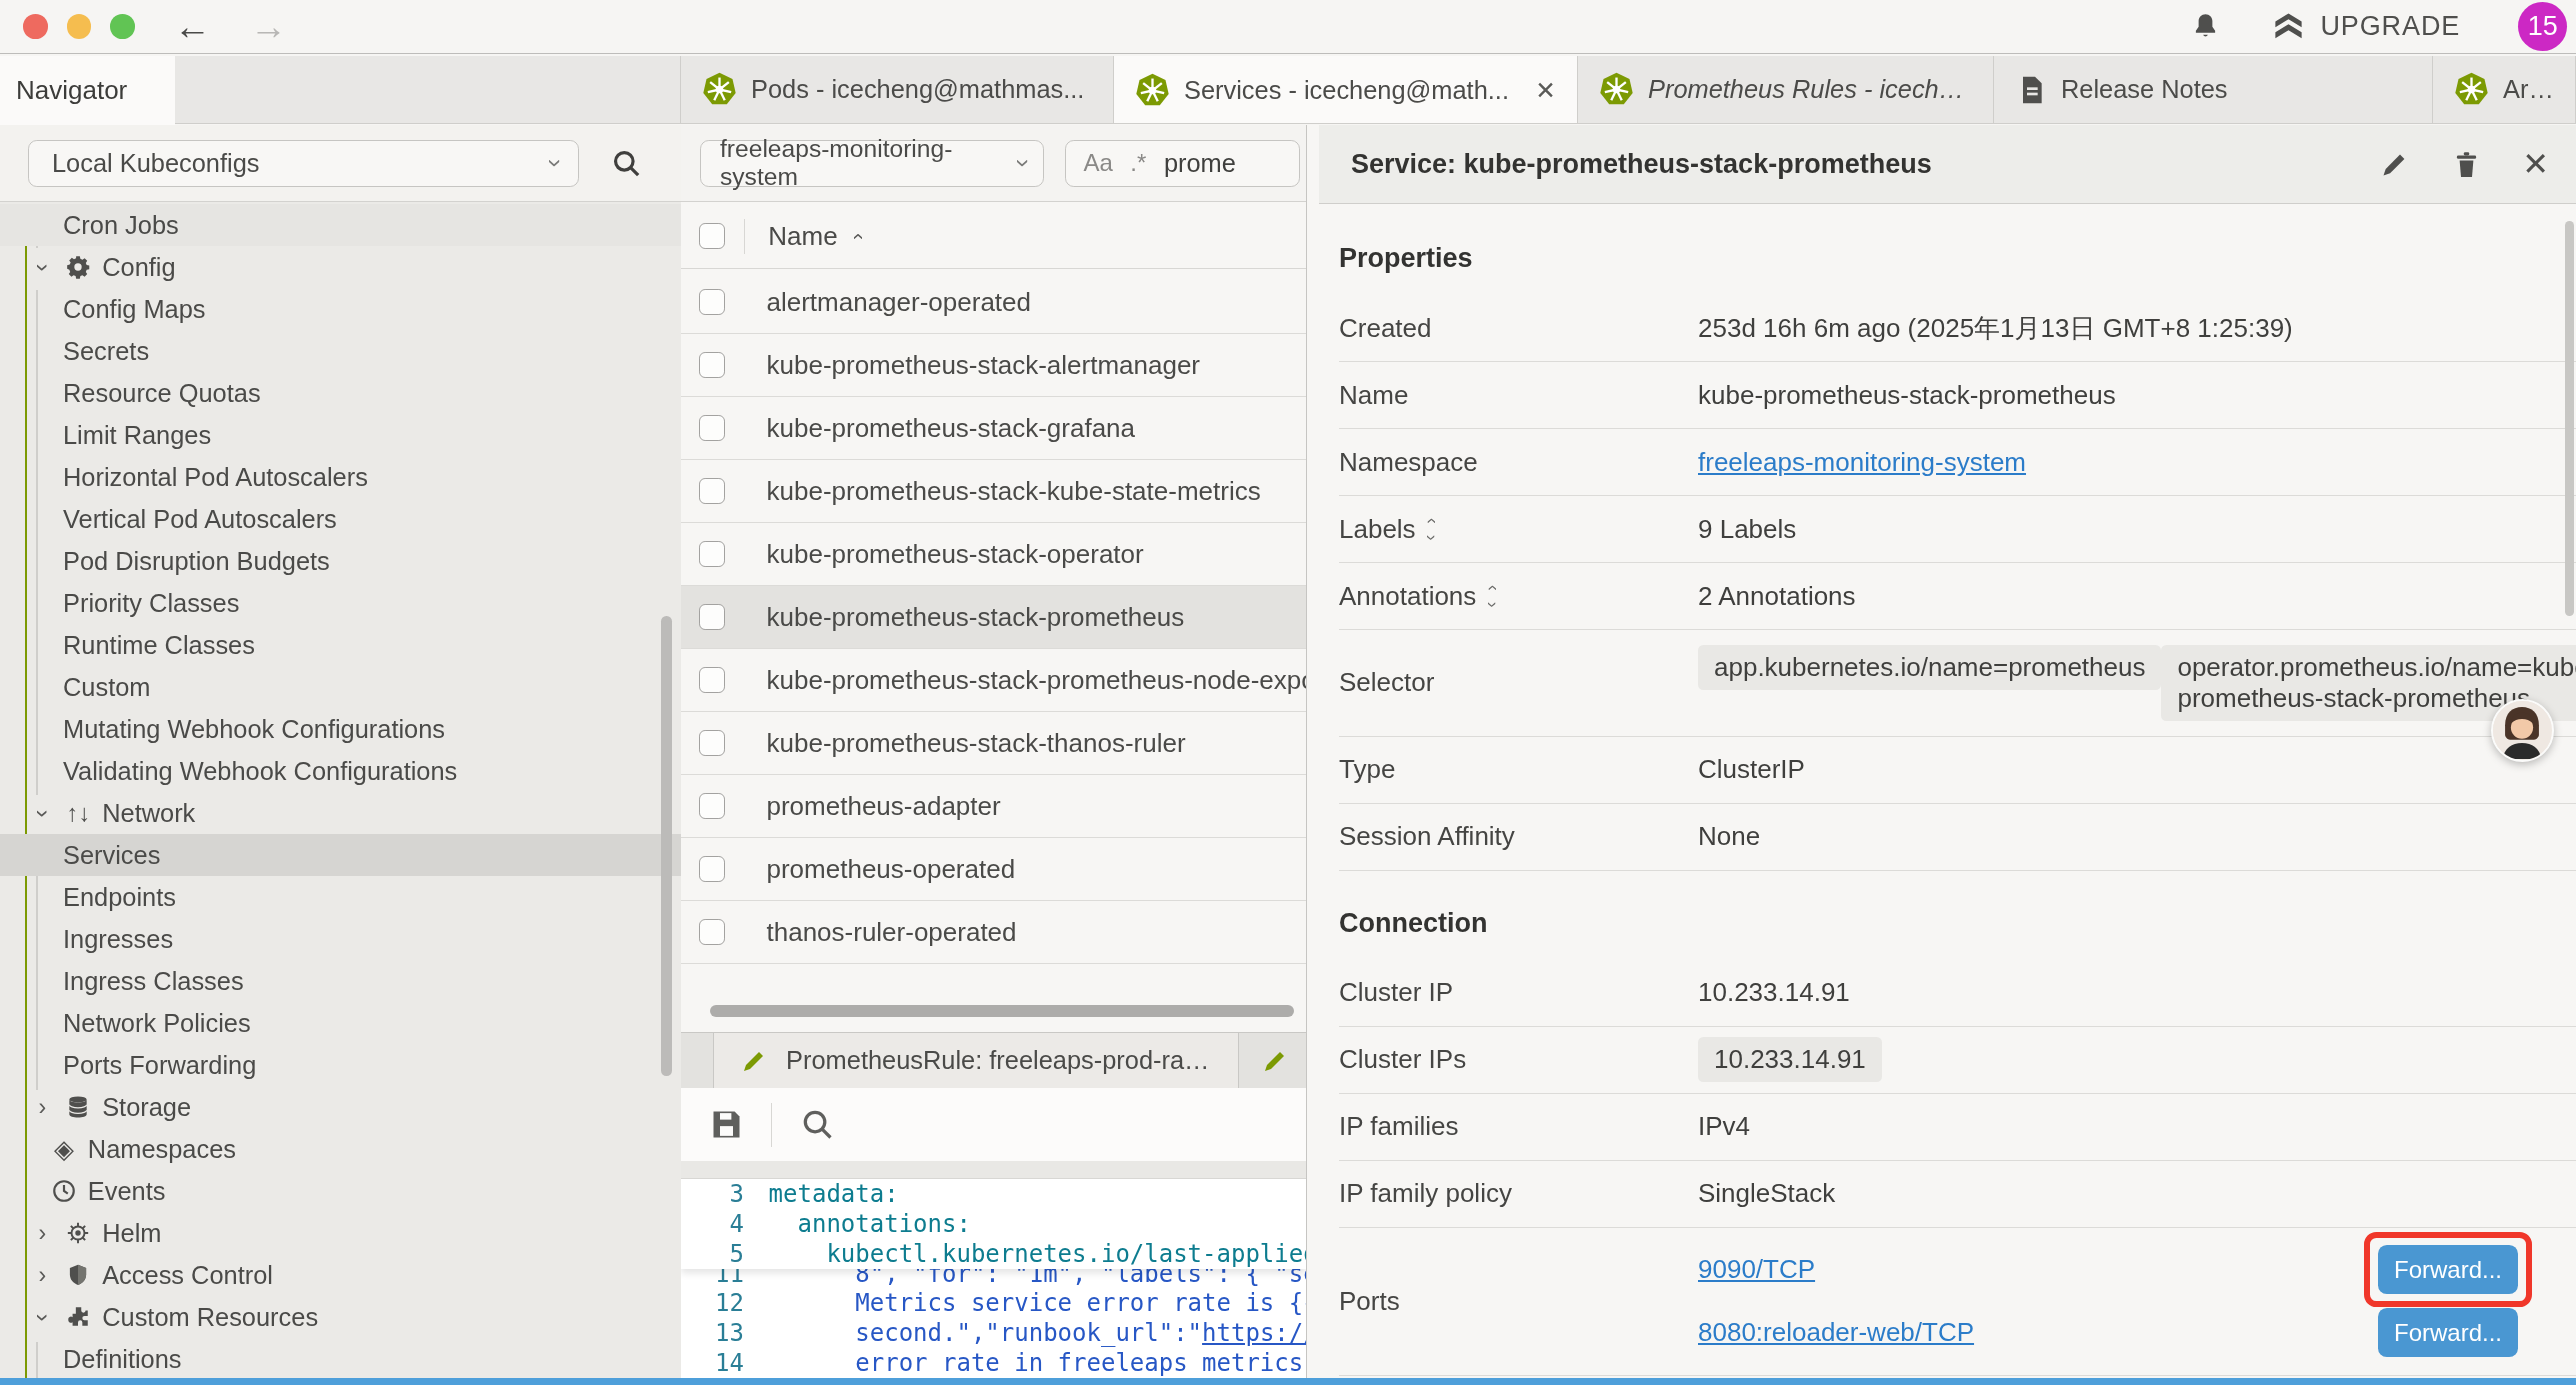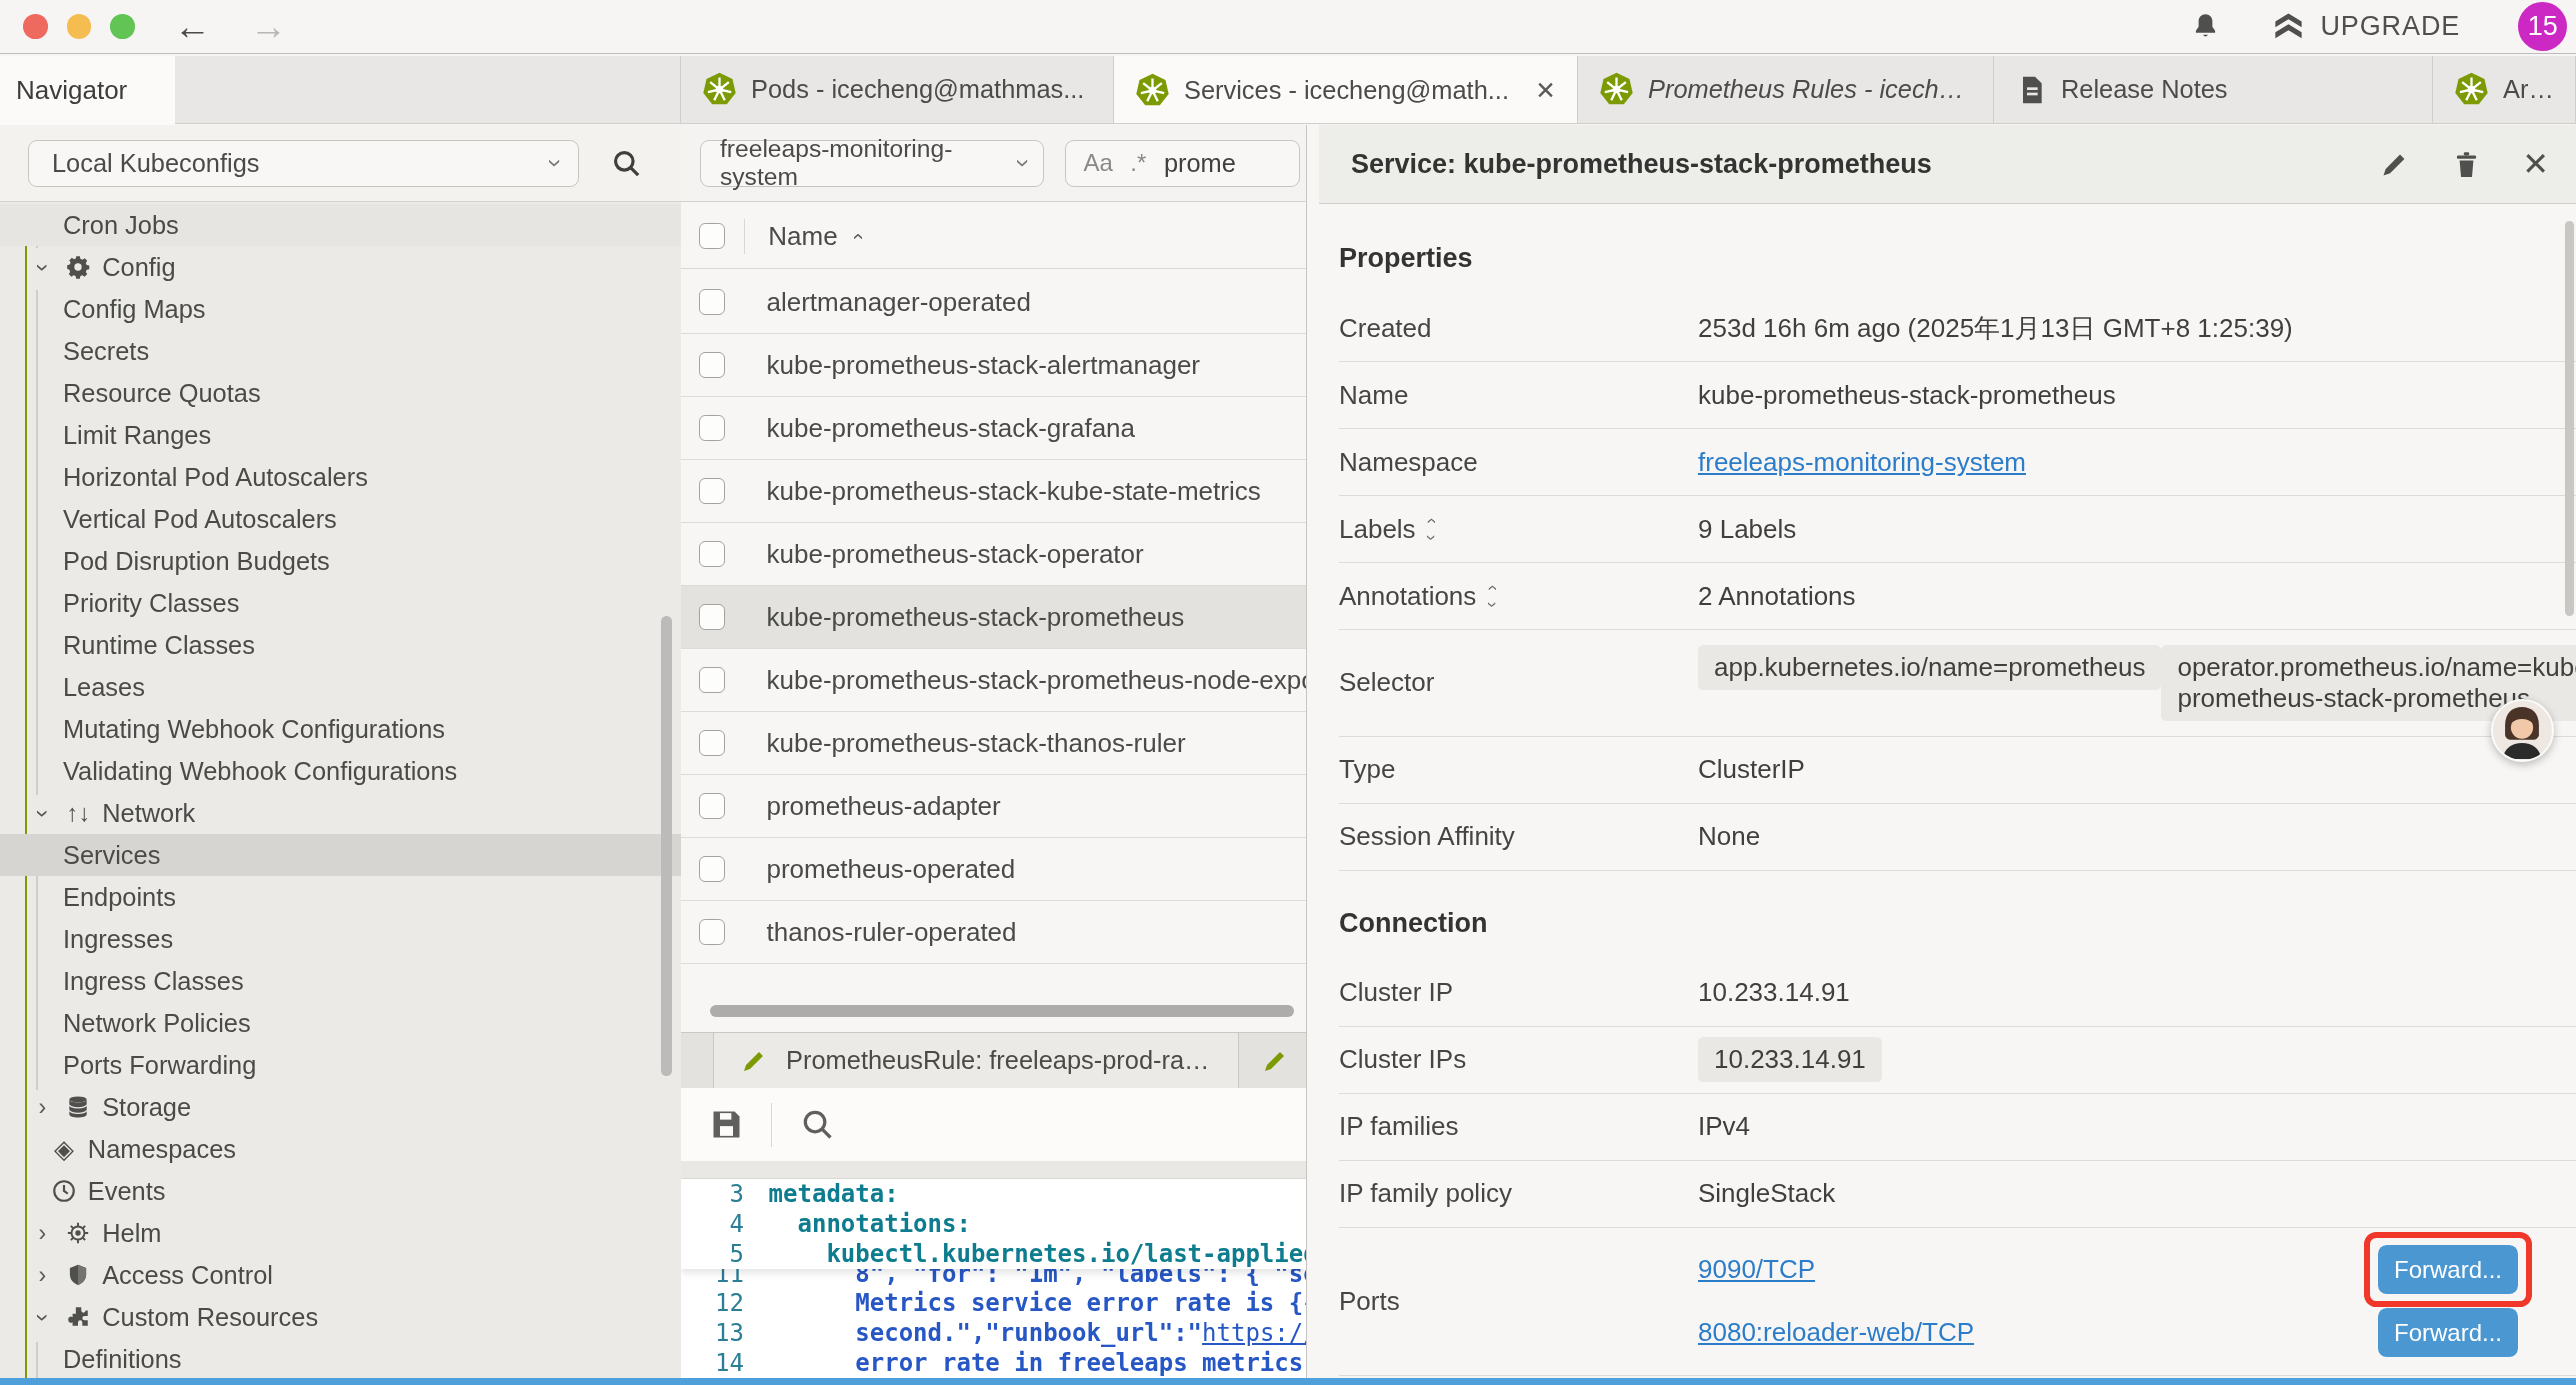--- a/index.html
+++ b/index.html
@@ -76,21 +76,21 @@
   .ed-tab { display:flex; align-items:center; gap:17.5px; padding:0 24.6px; border-left:1.8px solid #c9c8c5; border-right:1.8px solid #c9c8c5; background:#eceae7; font-size:25.4px; color:#4a4a48; margin-left:32px; width:526px; }
   .ed-tab-stub { display:flex; align-items:center; padding:0 21px; }
   .pencil-olive { width:30px; height:30px; color:#7c9a03; flex:none; }
   .editor-toolbar { position:absolute; left:0; top:963px; width:100%; height:74px; background:#fcfbfa; border-bottom:0.9px solid #d8d7d4; display:flex; align-items:center; }
   .tool-icon { width:39px; height:39px; color:#5f5f5d; margin-left:26px; }
   .tool-divider { width:1.8px; height:44px; background:#d8d7d4; margin-left:24.6px; }
   .breadcrumb-strip { position:absolute; left:0; top:1036px; width:100%; height:17.5px; background:#e9e8e5; border-bottom:0.9px solid #d8d7d4; }
   .code { position:absolute; left:0; top:1054px; width:100%; bottom:0; background:#ffffff; font-family:"DejaVu Sans Mono","Liberation Mono",monospace; font-size:24px; overflow:hidden; }
   .code-line { height:30px; display:flex; align-items:center; white-space:pre; }
   .code-line .lnum { width:63px; text-align:right; color:#2a7e96; flex:none; }
-  .code-line .ltext { margin-left:24.6px;font-weight:bold; }
+  .code-line .ltext { margin-left:24.6px; }
   .c-key { color:#0d7c8f; }
   .c-val { color:#2757c5; }
   .c-link { color:#2757c5; text-decoration:underline; }
   .sticky-block { box-shadow:0 5.3px 7px rgba(0,0,0,0.10); position:relative; z-index:2; background:#fff; }
   .code-line.partial { height:19px; overflow:hidden; display:flex; align-items:flex-end; }
 
   
   .detail { position:absolute; left:1306px; top:125px; right:0; bottom:0; background:#f7f6f4; border-left:1.8px solid #c6c5c2; }
   .detail-header { position:absolute; left:12px; top:0; width:100%; height:79px; background:#ededea; border-bottom:1.8px solid #cfcecb; display:flex; align-items:center; }
   .detail-title { margin-left:32px; font-size:27px; font-weight:bold; color:#333331; flex:1; }
@@ -288,21 +288,21 @@
       <div class="tree-row child">
         <span>Pod Disruption Budgets</span>
       </div>
       <div class="tree-row child">
         <span>Priority Classes</span>
       </div>
       <div class="tree-row child">
         <span>Runtime Classes</span>
       </div>
       <div class="tree-row child">
-        <span>Leases</span>
+        <span>Custom</span>
       </div>
       <div class="tree-row child">
         <span>Mutating Webhook Configurations</span>
       </div>
       <div class="tree-row child">
         <span>Validating Webhook Configurations</span>
       </div>
       <div class="tree-row group">
         <span class="tree-chev chev down">›</span>
         <span class="tree-icon">

